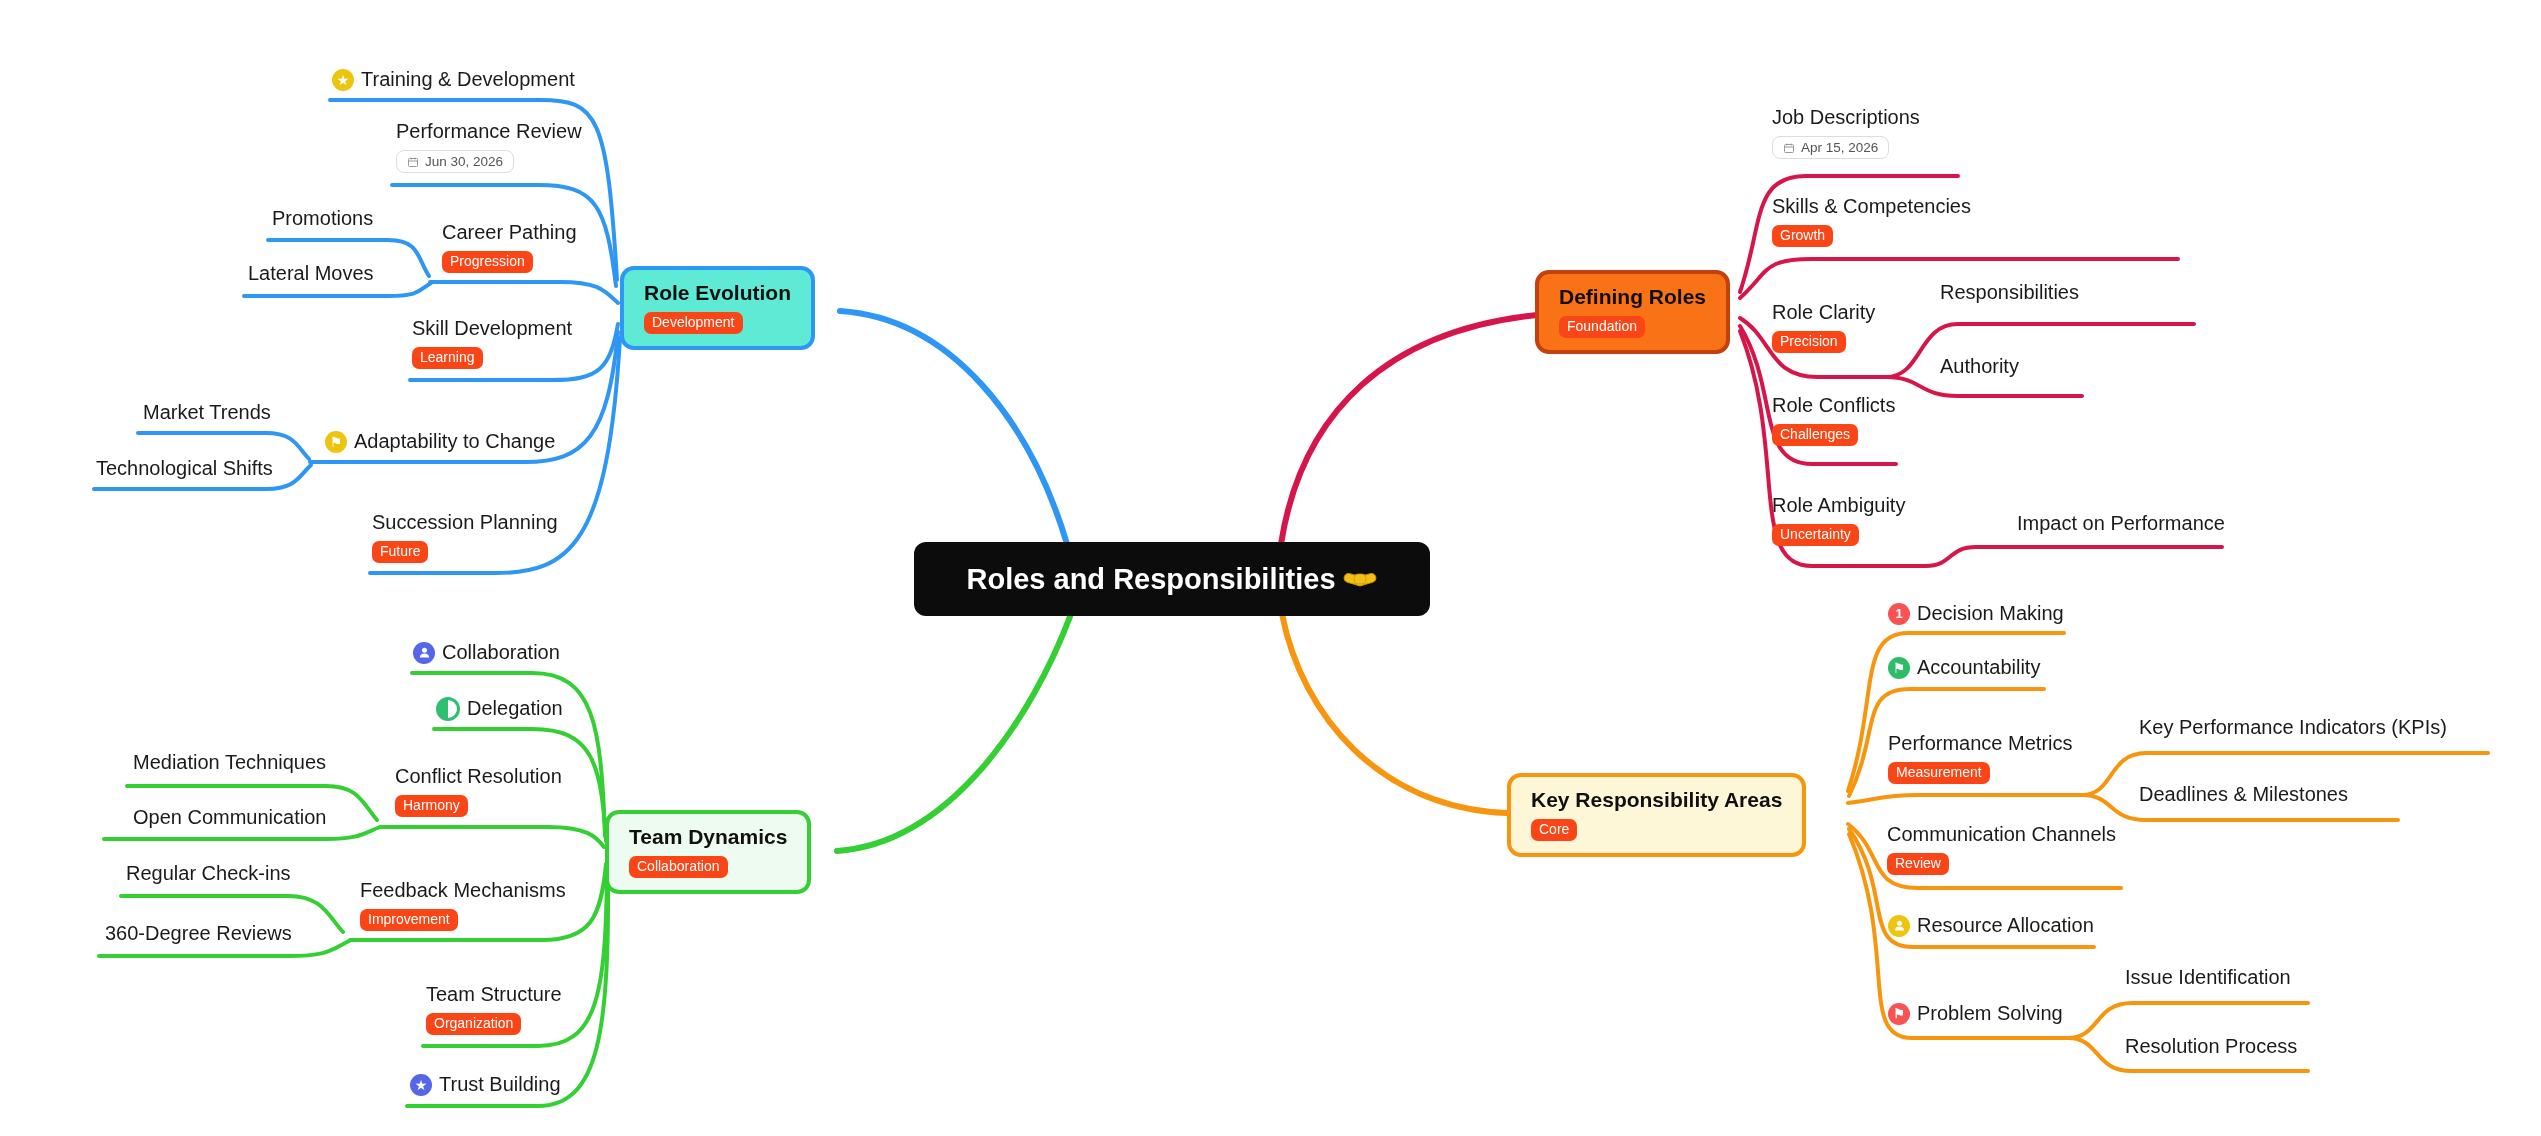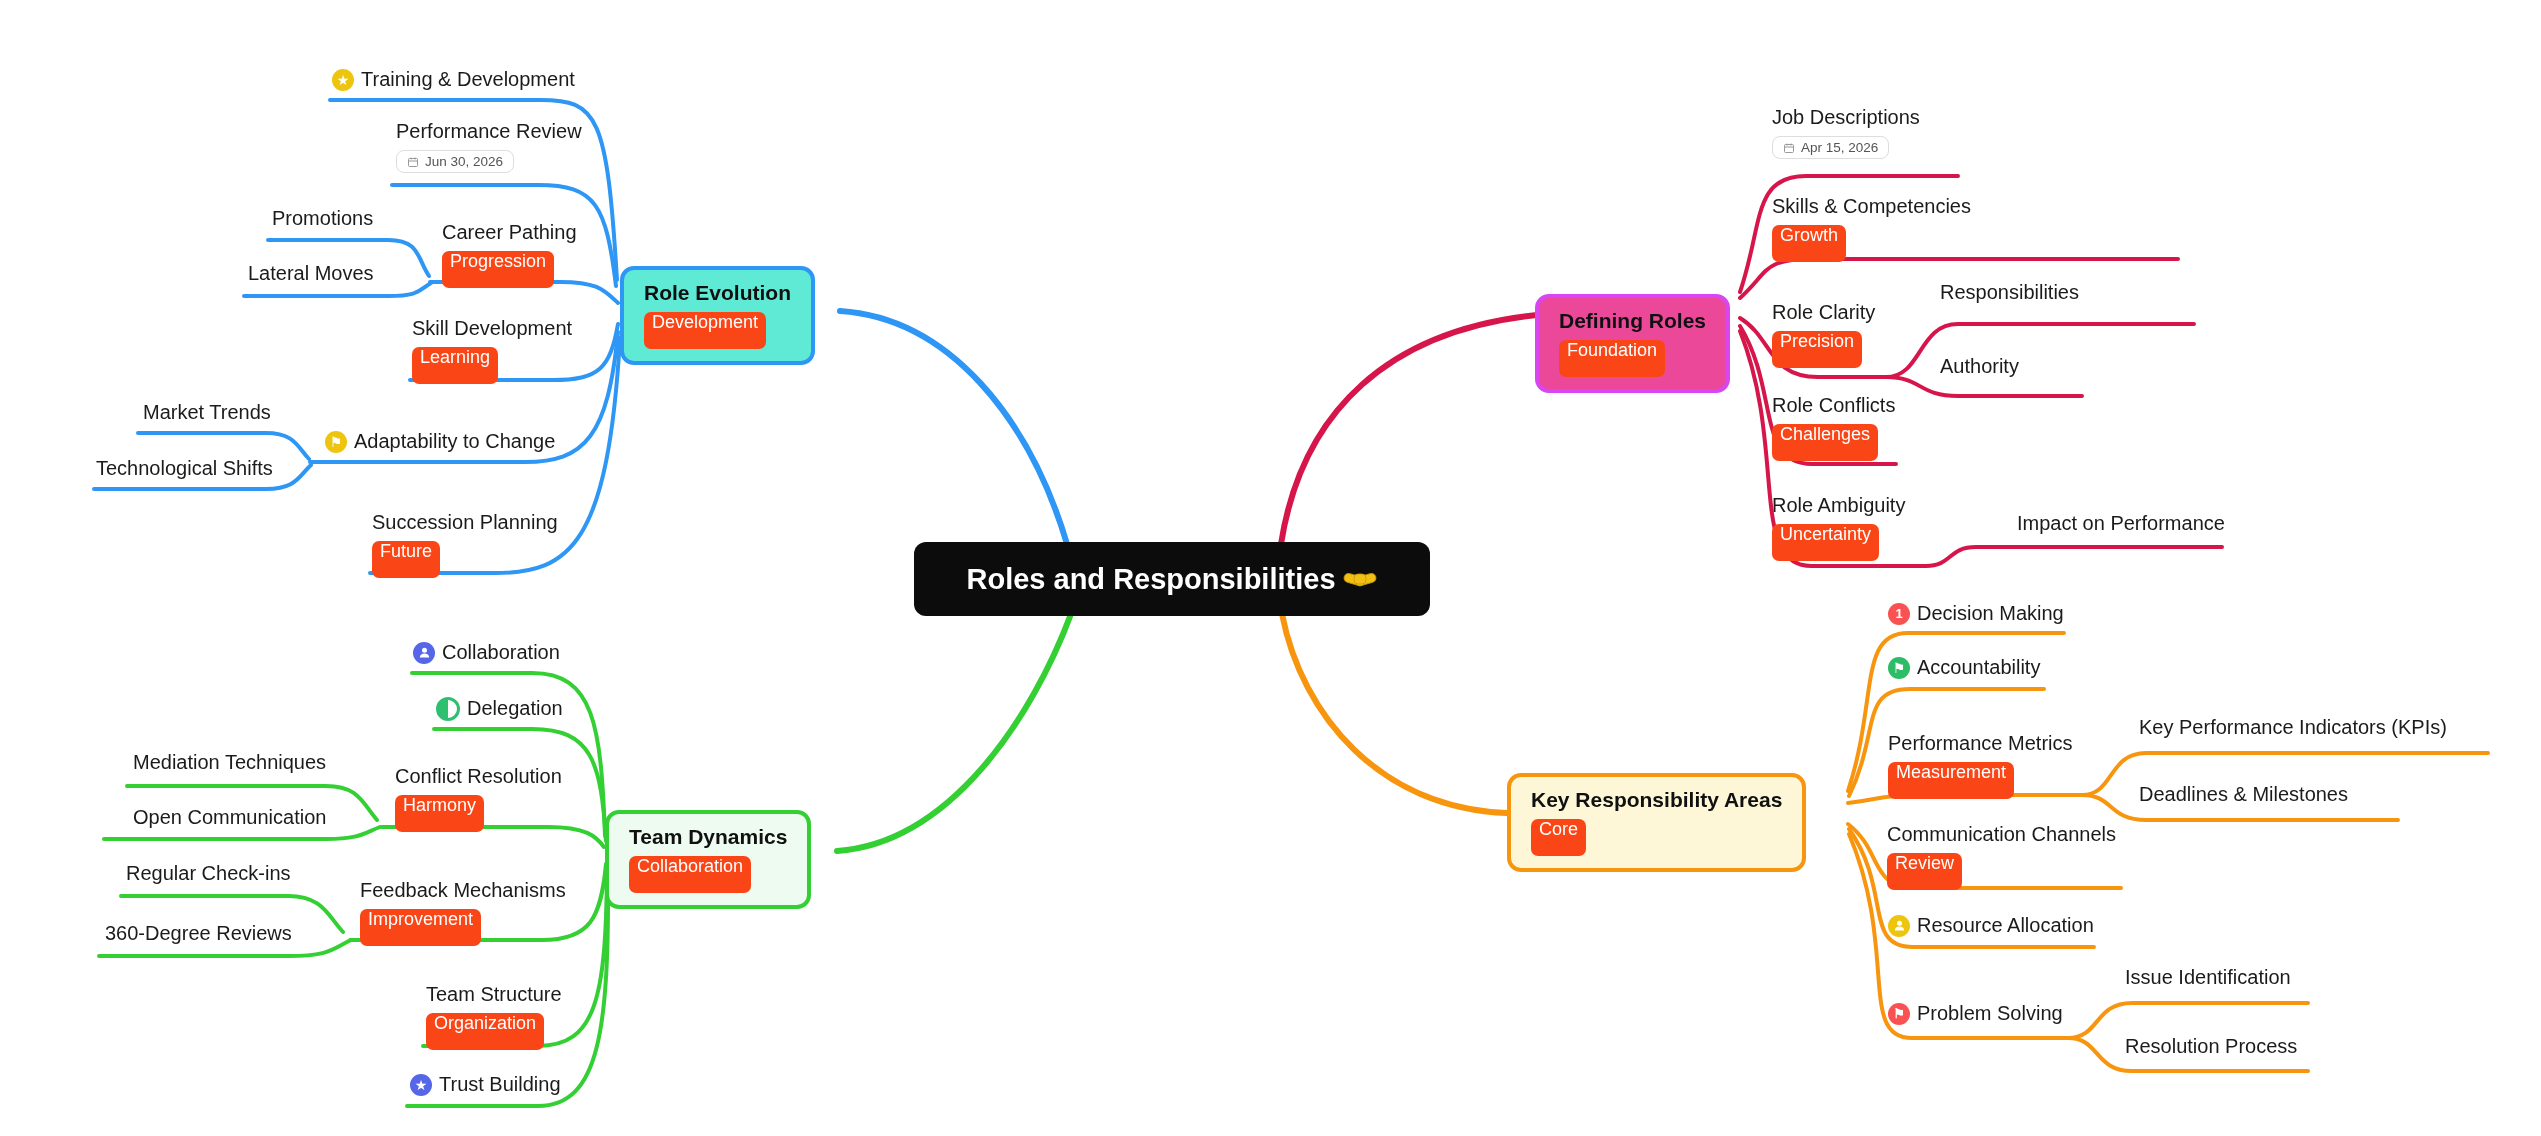--- a/index.html
+++ b/index.html
@@ -5,22 +5,22 @@
   html,body{margin:0;padding:0;}
   body{
     width:2541px;height:1136px;position:relative;overflow:hidden;
     background:#ffffff;font-family:"Liberation Sans", sans-serif;
   }
   svg.links{position:absolute;left:0;top:0;pointer-events:none;}
   .topic{position:absolute;display:flex;align-items:center;gap:7px;white-space:nowrap;}
   .topic.col{flex-direction:column;align-items:flex-start;gap:6px;}
   .t-label{font-size:20px;color:#1b1b1b;line-height:25px;}
   .badge{
-    background:#fa4616;color:#fff;font-size:18px;line-height:17px;
-    padding:2px 8px 18px;border-radius:7px;width:fit-content;
+    background:#fa4616;color:#fff;font-size:14px;line-height:17px;
+    padding:2px 8px 3px;border-radius:7px;width:fit-content;
   }
   .datebadge{
     display:flex;align-items:center;gap:6px;border:1.5px solid #ddd;
     border-radius:8px;padding:3px 10px;color:#555;font-size:13.5px;background:#fff;
   }
   .ic{
     width:22px;height:22px;border-radius:50%;display:flex;
     align-items:center;justify-content:center;flex:0 0 auto;
     color:#fff;font-size:14px;line-height:22px;
   }
@@ -32,21 +32,21 @@
   .ic-half{
     width:18px;height:18px;border:3px solid #2fbf71;border-radius:50%;
     background:linear-gradient(90deg,#2fbf71 50%,#ffffff 50%);
   }
   .branch-node{
     position:absolute;border-radius:14px;padding:10px 20px 12px;
     display:flex;flex-direction:column;gap:6px;
   }
   .branch-node .bn-title{font-size:21px;font-weight:bold;color:#101010;line-height:26px;}
   .node-blue{background:#5eead4;border:4px solid #2e96f4;}
-  .node-red{background:#ec4899;border:4px solid #d946ef;margin-top:24px;}
+  .node-red{background:#f97316;border:4px solid #c2410c;}
   .node-green{background:#eefbf1;border:4px solid #33cf33;}
   .node-orange{background:#fdf7d8;border:4px solid #f8950f;}
   .central{
     position:absolute;left:914px;top:542px;width:516px;height:74px;
     background:#0c0c0c;border-radius:12px;color:#fff;
     display:flex;align-items:center;justify-content:center;gap:6px;
     font-size:29px;font-weight:bold;
   }
 </style>
 </head>

